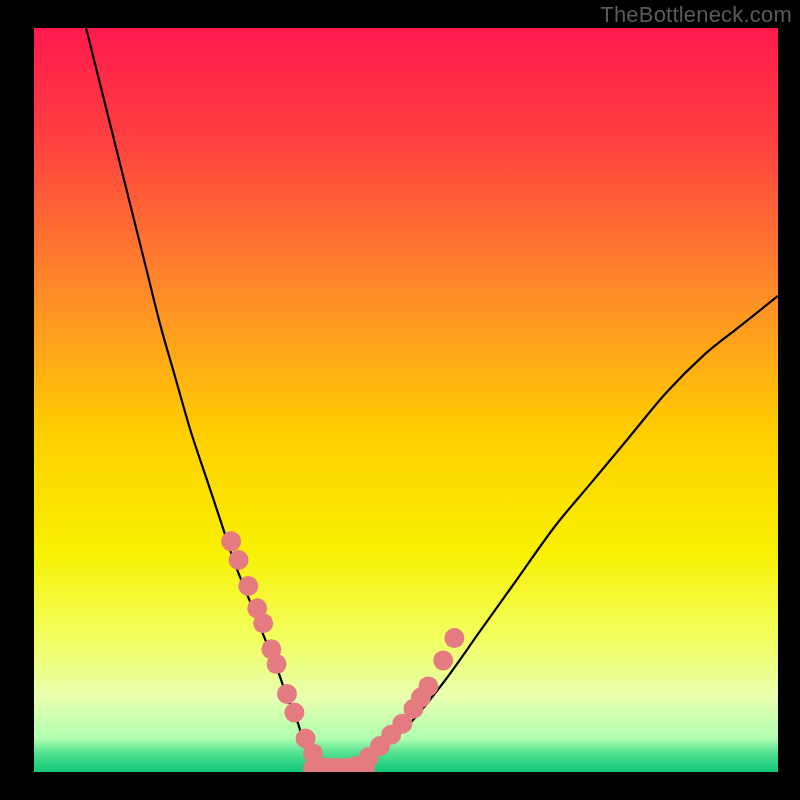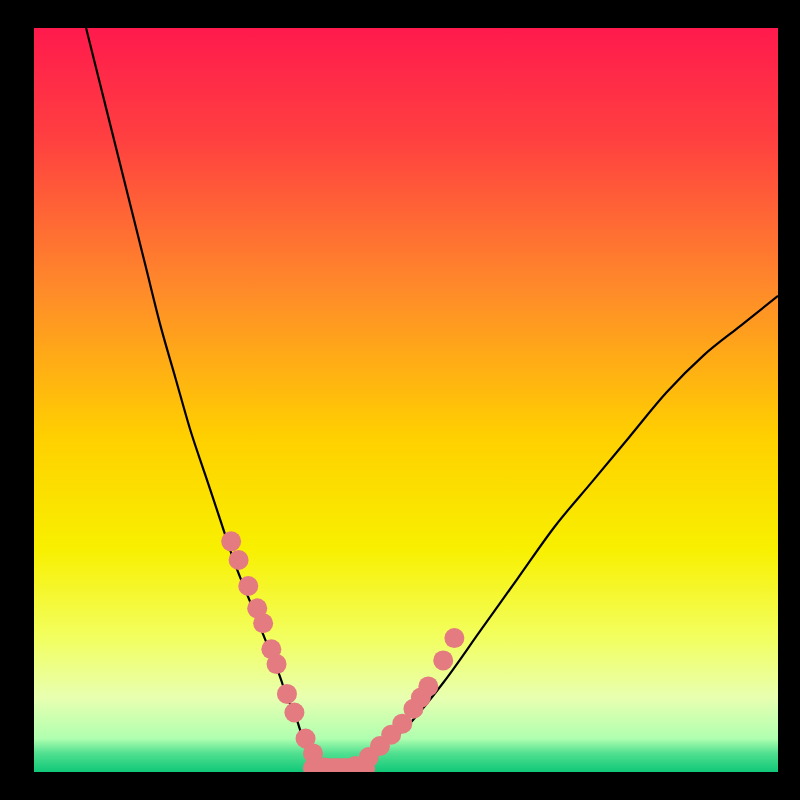--- a/index.html
+++ b/index.html
@@ -33,20 +33,21 @@
     top: 28px;
     width: 744px;
     height: 744px;
   }
   .plot svg { display: block; }
 </style>
 </head>
 <body>
 
 <div class="outer">
+  <div class="watermark">TheBottleneck.com</div>
   <div class="plot">
     <svg id="svg" width="744" height="744" viewBox="0 0 744 744">
         <defs>
           <linearGradient id="bg" x1="0" y1="0" x2="0" y2="1">
             <stop offset="0%" stop-color="#ff1a4d"></stop>
             <stop offset="15%" stop-color="#ff4040"></stop>
             <stop offset="35%" stop-color="#ff8a2a"></stop>
             <stop offset="55.00000000000001%" stop-color="#ffd000"></stop>
             <stop offset="70%" stop-color="#f8f000"></stop>
             <stop offset="82%" stop-color="#f2ff60"></stop>

